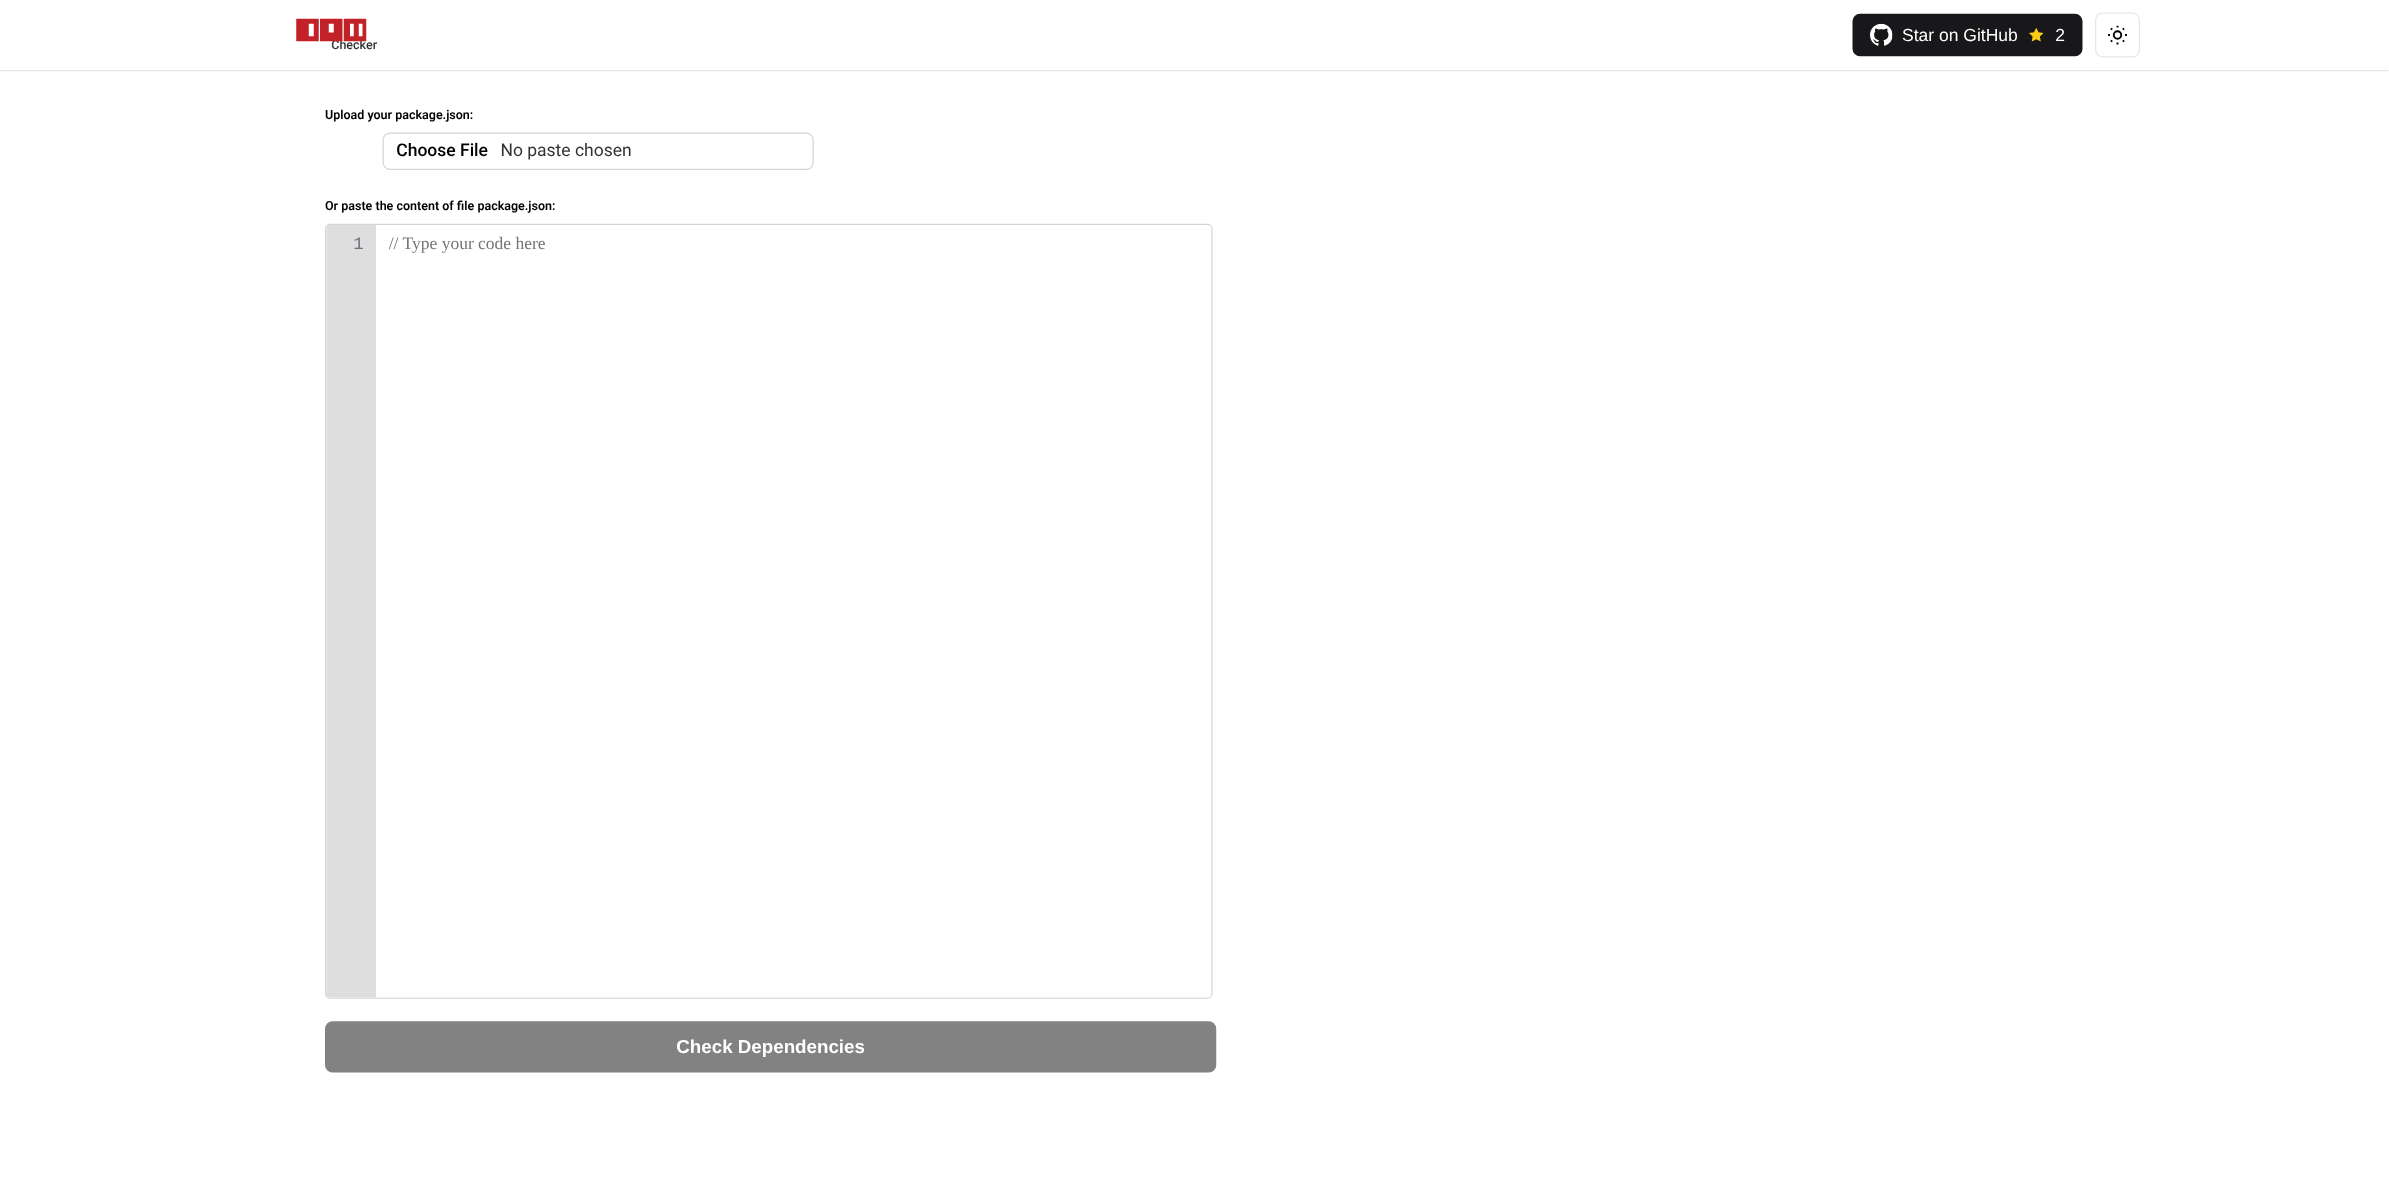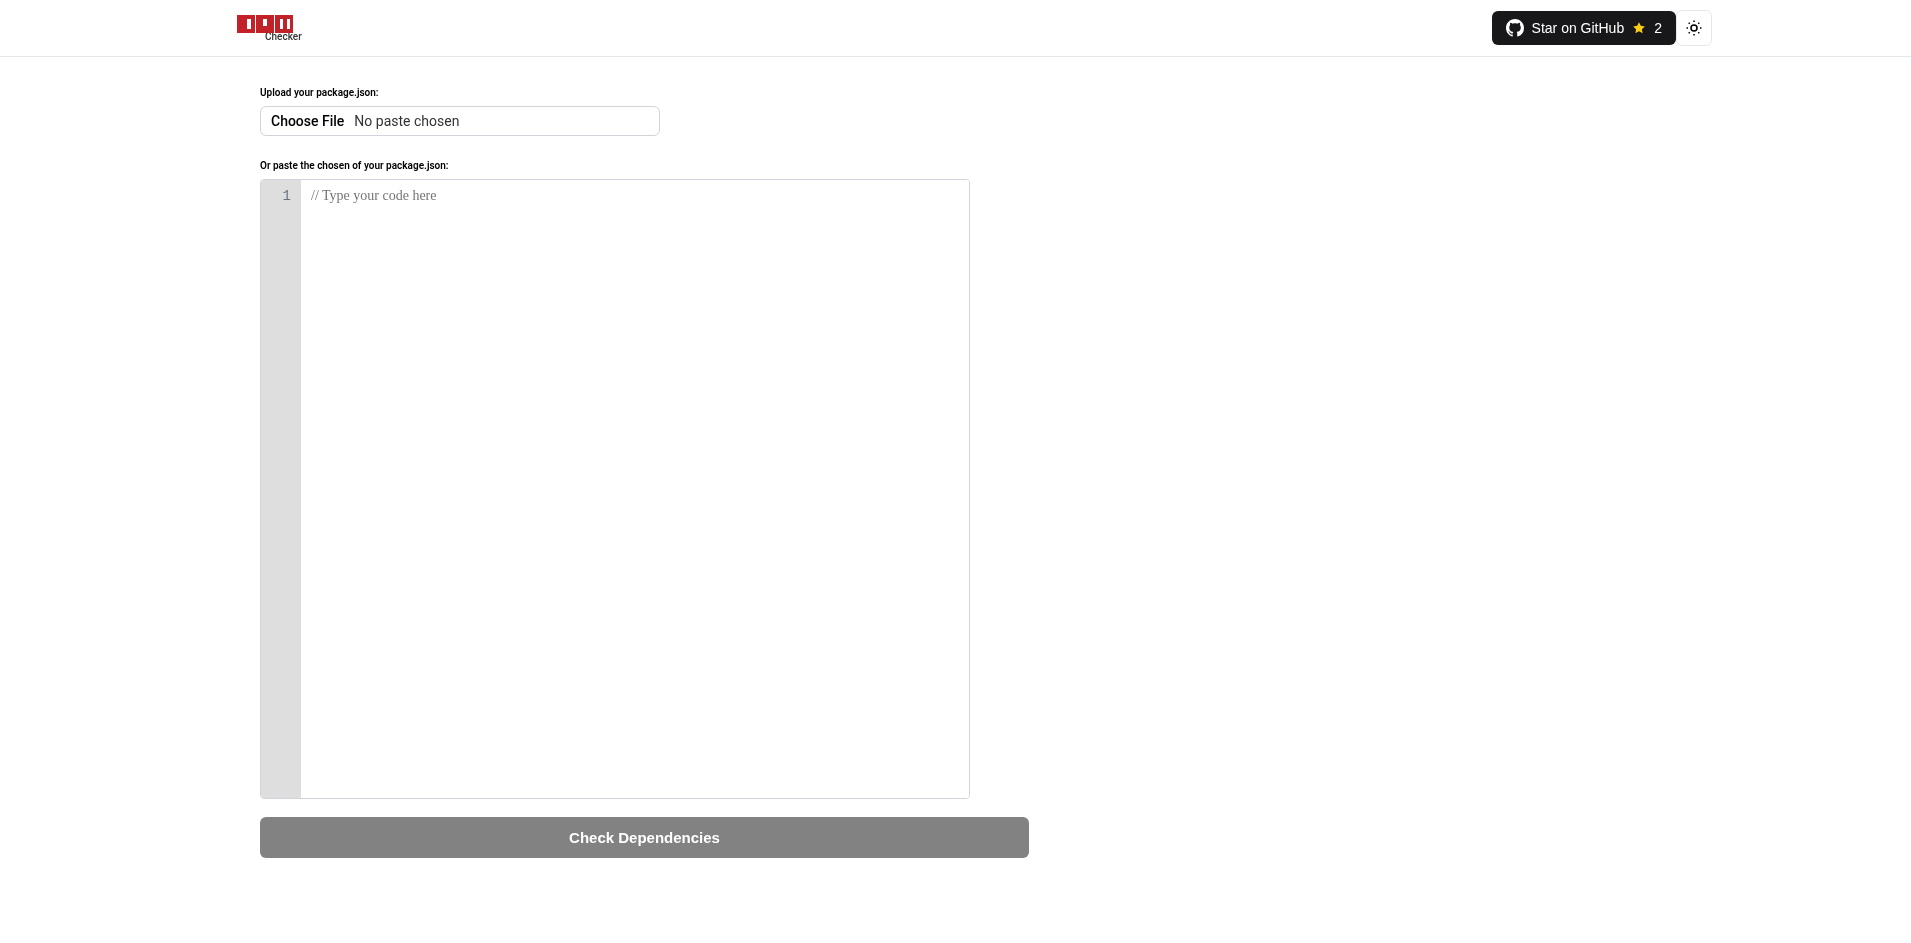--- a/index.html
+++ b/index.html
@@ -42,20 +42,21 @@
     .logo-text {
       font-size: 10px;
       color: #333;
       margin-left: 28px;
       margin-top: -2px;
       font-weight: 500;
     }
     .header-right {
       display: flex;
       align-items: center;
+      gap: 10px;
       margin-right: 175px;
     }
     .github-btn {
       display: flex;
       align-items: center;
       gap: 8px;
       background: #18181b;
       color: #ffffff;
       border: none;
       border-radius: 6px;
@@ -108,21 +109,22 @@
     }
     .file-input-wrapper {
       display: inline-flex;
       align-items: center;
       border: 1px solid #d1d5db;
       border-radius: 6px;
       padding: 6px 10px;
       font-size: 14px;
       margin-bottom: 24px;
       cursor: pointer;
-      width: 400px;
+      width: 345px;
+      margin-left: 46px;
     }
     .choose-file {
       font-weight: 500;
       margin-right: 10px;
     }
     .no-file {
       color: #333;
     }
     .code-editor {
       border: 1px solid #d1d5db;
@@ -146,21 +148,21 @@
       flex: 1;
       padding: 8px 10px;
       font-family: Liberation Serif, serif;
       font-size: 14px;
       color: #8b5cf6;
       border: none;
       outline: none;
       resize: none;
     }
     .check-btn {
-      width: 769px;
+      width: 713px;
       background: #828282;
       color: #ffffff;
       border: none;
       border-radius: 6px;
       padding: 12px;
       font-size: 15px;
       font-weight: 600;
       margin-top: 18px;
       cursor: pointer;
     }
@@ -219,21 +221,21 @@
   </div>
 </div>
 
 <div class="main">
   <div class="label">Upload your package.json:</div>
   <div class="file-input-wrapper">
     <span class="choose-file">Choose File</span>
     <span class="no-file">No paste chosen</span>
   </div>
 
-  <div class="label">Or paste the chosen of your package.json:</div>
+  <div class="label">Or paste the content of file package.json:</div>
   <div class="code-editor">
     <div class="line-numbers">
       <div>1</div>
     </div>
     <textarea class="code-area" placeholder="// Type your code here" style=""></textarea>
   </div>
 
   <button class="check-btn">Check Dependencies</button>
 </div>
 

